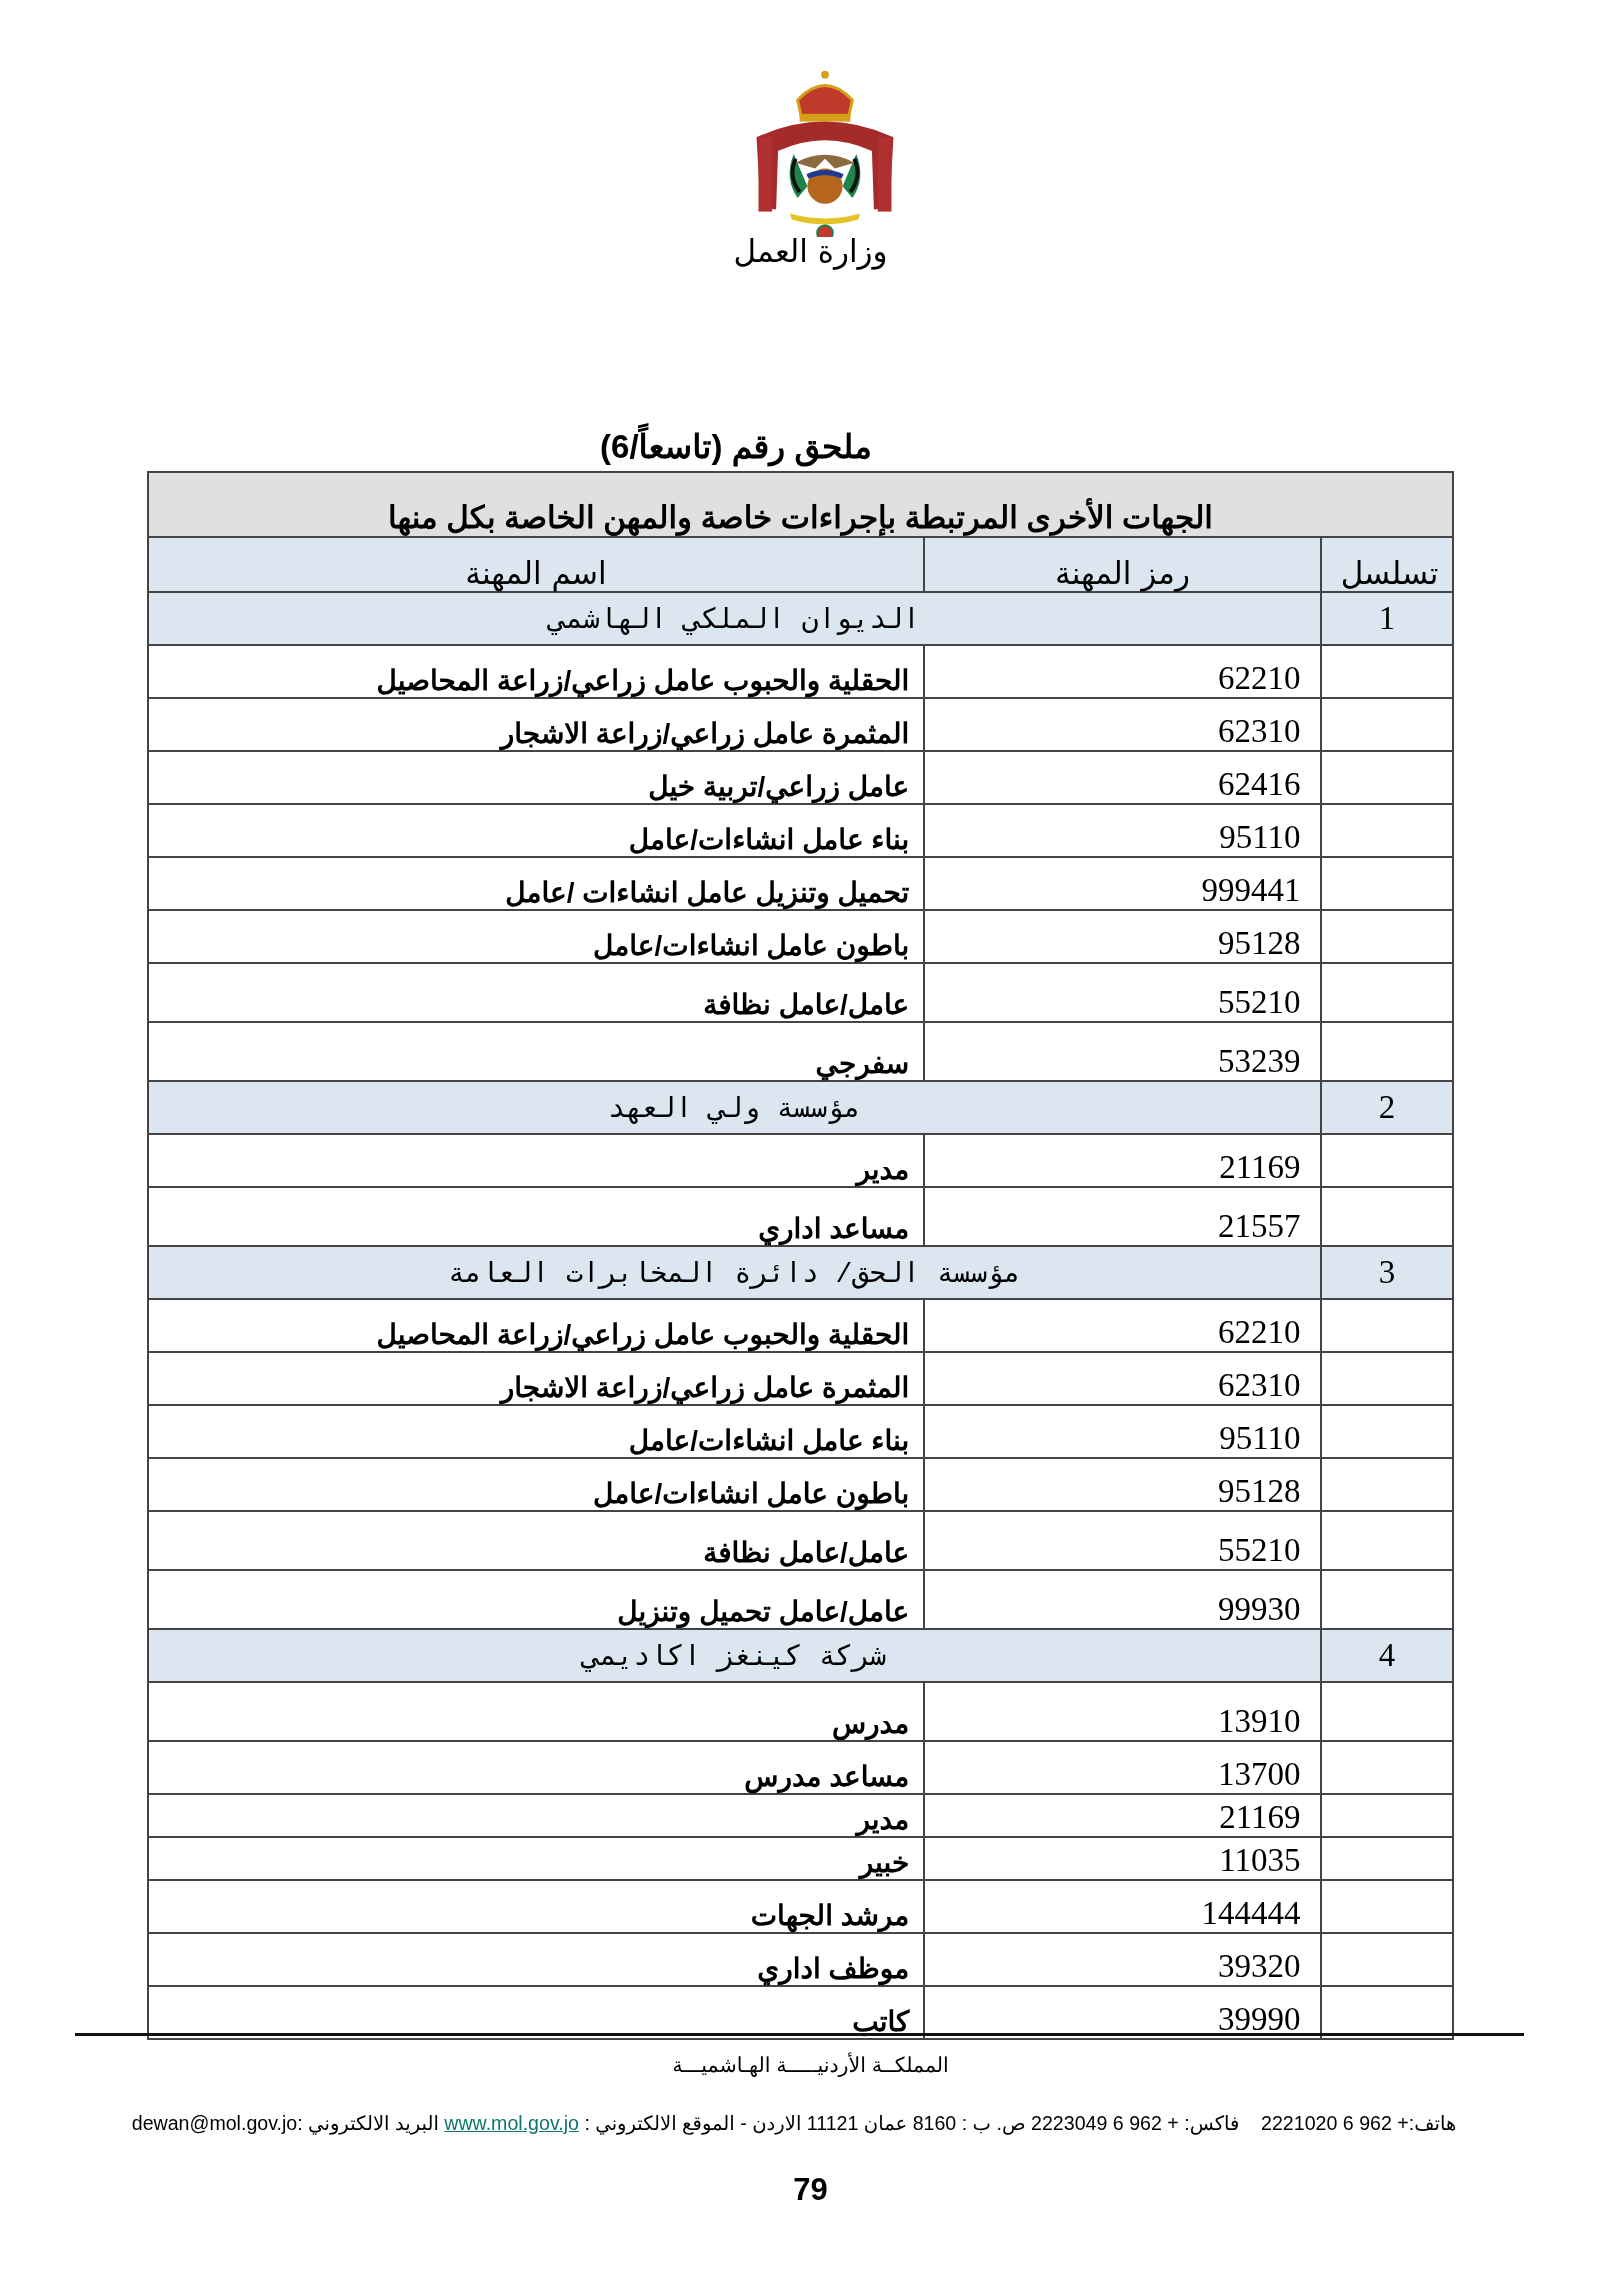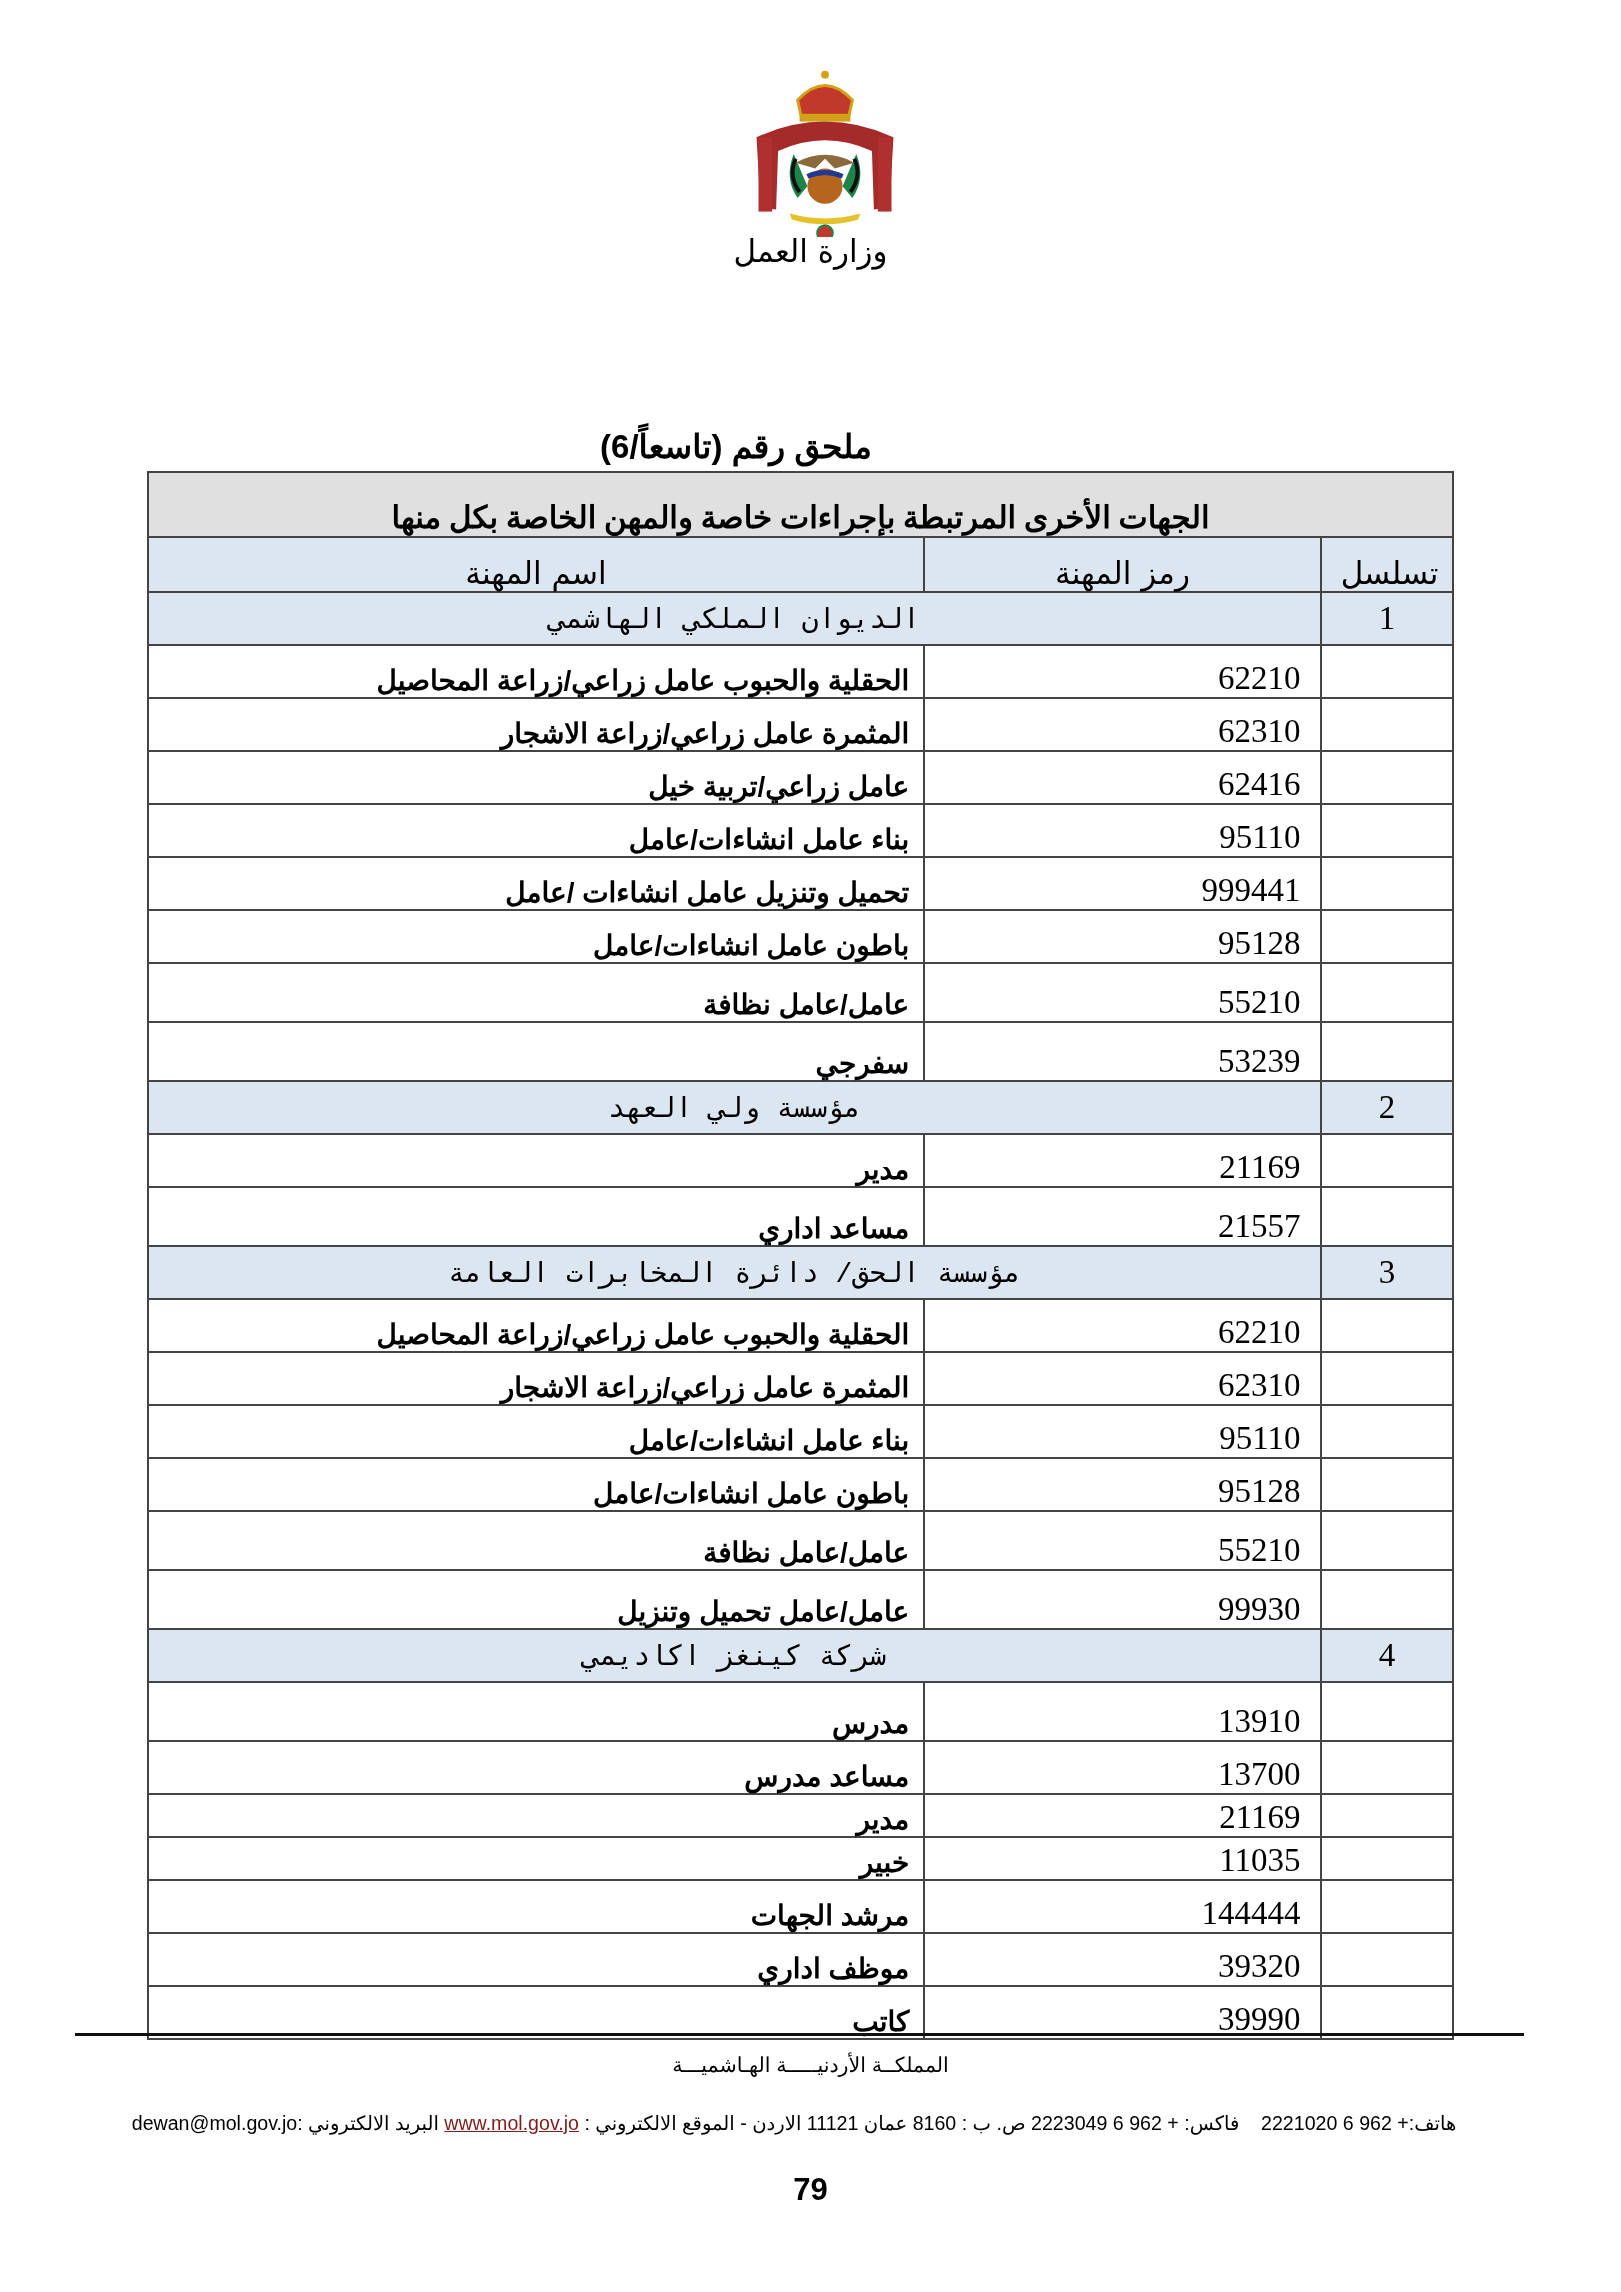--- a/index.html
+++ b/index.html
@@ -7,39 +7,39 @@
          font-family: "Liberation Serif", "DejaVu Serif", serif; color:#000; }
   .logo { position:absolute; left:737px; top:61px; width:176px; height:176px; }
   .ministry { position:absolute; left:0; width:1621px; top:233px; text-align:center;
               font-size:31px; font-family:"DejaVu Sans", sans-serif; direction:rtl; }
   .annex-title { position:absolute; left:0; width:1472px; top:427px; text-align:center;
                  font-size:33px; font-weight:bold; font-family:"Liberation Sans", sans-serif; direction:rtl; }
   table.main { position:absolute; left:147px; top:471px; width:1306px; border-collapse:collapse;
                direction:rtl; table-layout:fixed; }
   table.main td { border:2px solid #444; padding:0 13.7px; font-size:31px; vertical-align:bottom; }
   .title-row td { background:#e0e0e0; height:63px; text-align:center; vertical-align:middle;
-                  font-weight:bold; font-family:Liberation Serif, serif; font-size:29px; }
+                  font-weight:bold; font-family:Liberation Sans, sans-serif; font-size:29px; }
   .head-row td { background:#dce6f1; height:53px; font-family:"DejaVu Sans", sans-serif; font-size:26.5px; vertical-align:middle; }
   .head-row td.c-seq { text-align:right; }
   .head-row td.c-code { text-align:center; }
   .head-row td.c-name { text-align:center; }
   .group-row td { background:#dce6f1; height:51px; }
   .group-row td.c-seq { text-align:center; font-size:33px; vertical-align:middle; }
   .group-row td.c-gname { text-align:center; font-family:Liberation Mono, monospace; font-size:28px; vertical-align:middle; }
   .item-row td { height:51px; background:#fff; }
   .item-row.tall td { height:57px; }
   .item-row.short td { height:41px; }
   .item-row td.c-code { text-align:right; font-size:33px; padding-right:19.6px; }
   .item-row td.c-name { text-align:right; font-family:"Liberation Sans", sans-serif; font-weight:bold; font-size:28px; padding-right:13.7px;padding-left:16px; }
   .footer-line { position:absolute; left:75px; top:2033px; width:1449px; height:2.9px; background:#111; }
   .footer-country { position:absolute; left:0; width:1621px; top:2053px; text-align:center;
                     font-size:20.6px; font-family:"Liberation Sans", sans-serif; direction:rtl; }
   .footer-contact { position:absolute; left:103px; width:1382px; top:2112px; text-align:center;
                     font-size:19.6px; font-family:"Liberation Sans", sans-serif; direction:rtl; white-space:nowrap; }
-  .footer-contact a { color:#7f1d1d; text-decoration:underline; }
+  .footer-contact a { color:#0f766e; text-decoration:underline; }
   .page-number { position:absolute; left:0; width:1621px; top:2172px; text-align:center;
                  font-size:31px; font-weight:bold; font-family:"Liberation Sans", sans-serif; }
 </style>
 </head>
 <body>
 
 <div class="logo">
   <svg width="176" height="176" viewBox="0 0 180 180">
 
     <path d="M62 40 Q90 10 118 40 L114 58 L66 58 Z" fill="#c0392b" stroke="#d4a017" stroke-width="3"></path>

